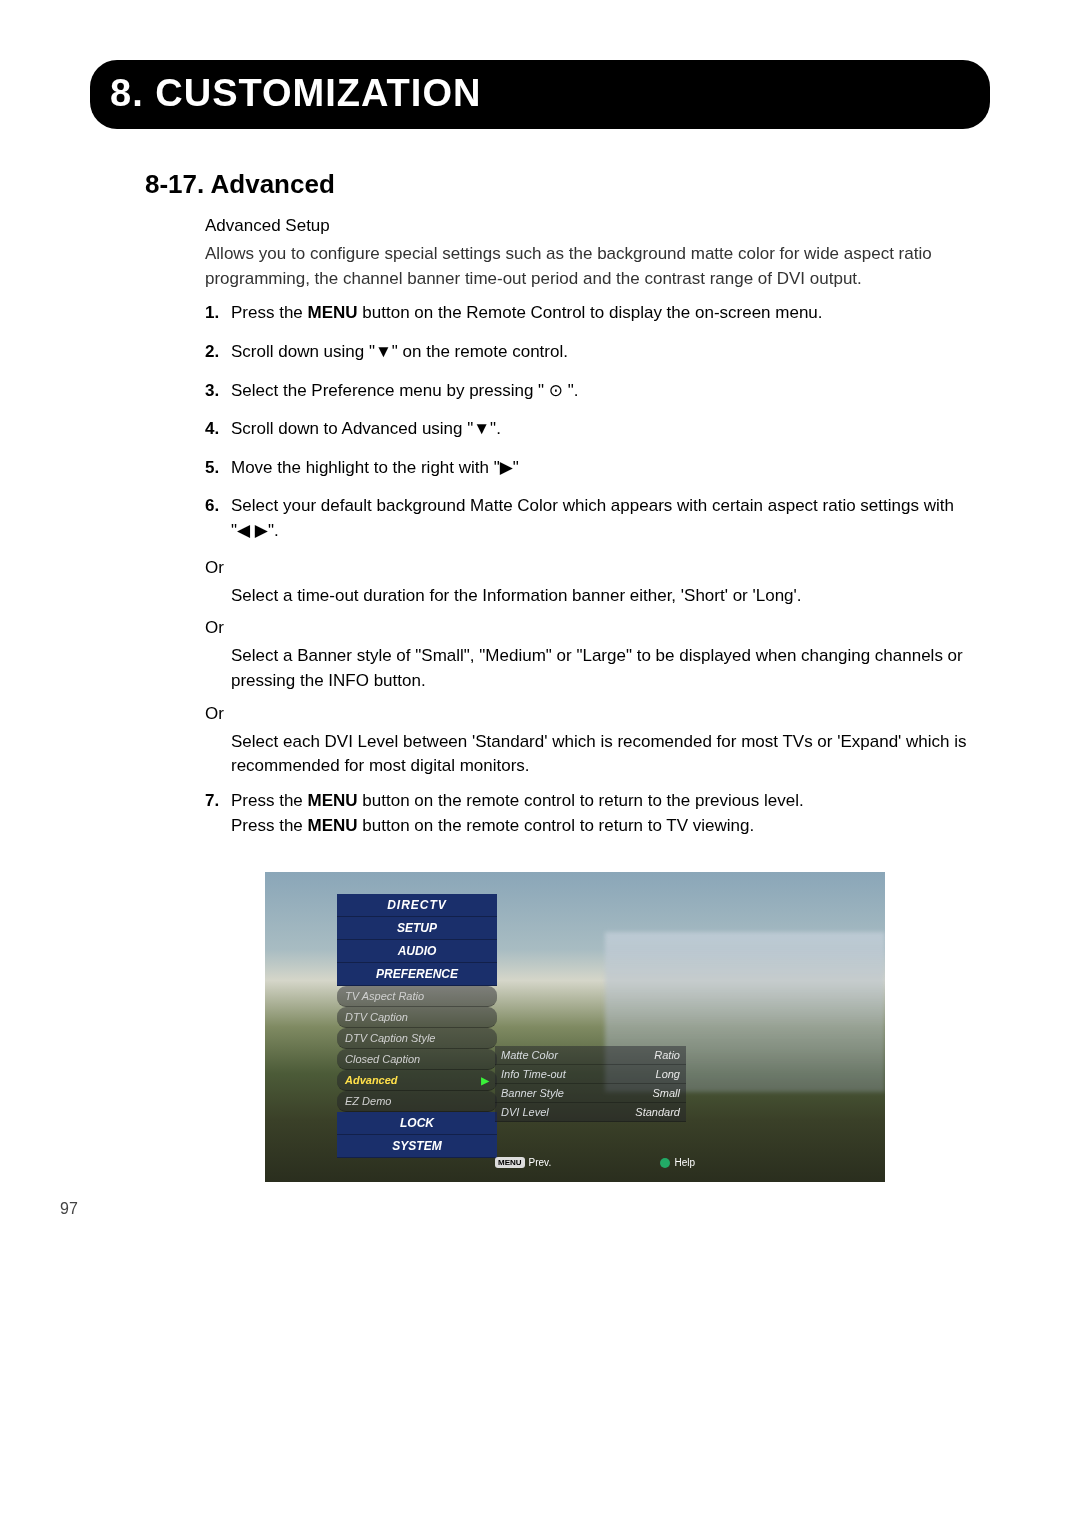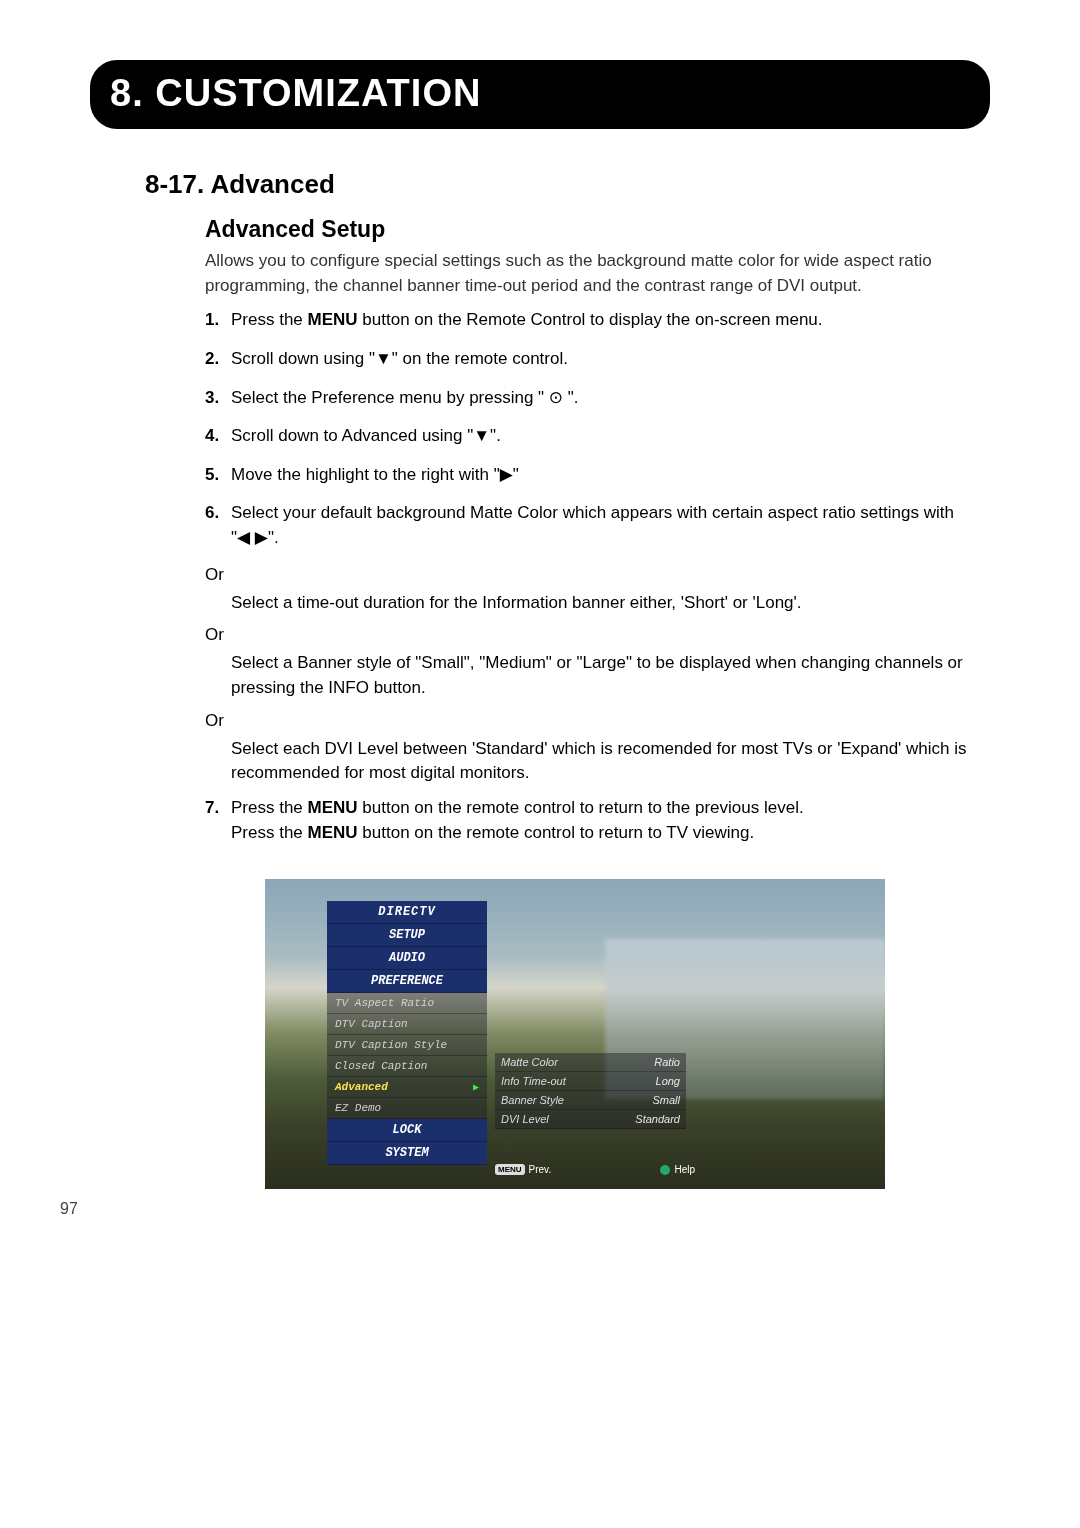--- a/index.html
+++ b/index.html
@@ -36,22 +36,22 @@
   }
   .section-num {
     font-size: 26px;
     font-weight: bold;
     margin: 0 0 14px 0;
   }
   .sub {
     padding-left: 60px;
   }
   .sub-head {
-    font-weight: bold;
-    font-size: 23px;
+    font-weight: normal;
+    font-size: 17px;
     margin: 16px 0 6px 0;
   }
   p {
     font-size: 17px;
     line-height: 1.45;
     margin: 0 0 0 0;
     color: #333;
   }
   .steps {
     margin-top: 10px;
@@ -103,24 +103,24 @@
     position: absolute;
     left: 340px;
     top: 60px;
     right: 0;
     height: 160px;
     background: linear-gradient(180deg, rgba(200,210,220,0.7), rgba(140,150,160,0.4));
     filter: blur(2px);
   }
   .menu {
     position: absolute;
-    left: 62px;
+    left: 72px;
     top: 22px;
     width: 160px;
-    font-family: Liberation Mono, monospace;
+    font-family: Liberation Sans, sans-serif;
   }
   .menu-row {
     font-size: 12px;
     padding: 4px 8px;
     color: #fff;
     background: rgba(30,30,40,0.55);
     border-bottom: 1px solid rgba(0,0,0,0.3);
   }
   .menu-row.brand {
     background: #1a2f6b;
@@ -133,20 +133,21 @@
     background: #1a2f6b;
     font-weight: bold;
     font-style: italic;
     text-align: center;
   }
   .menu-row.item {
     color: #d0d0d0;
     font-style: italic;
     background: rgba(30,30,40,0.45);
     font-size: 11px;
+    border-radius: 9px;
   }
   .menu-row.item.sel {
     color: #ffe04a;
     font-weight: bold;
     display: flex;
     justify-content: space-between;
     align-items: flex-end;
   }
   .menu-row.item.sel .arrow {
     color: #3af23a;

